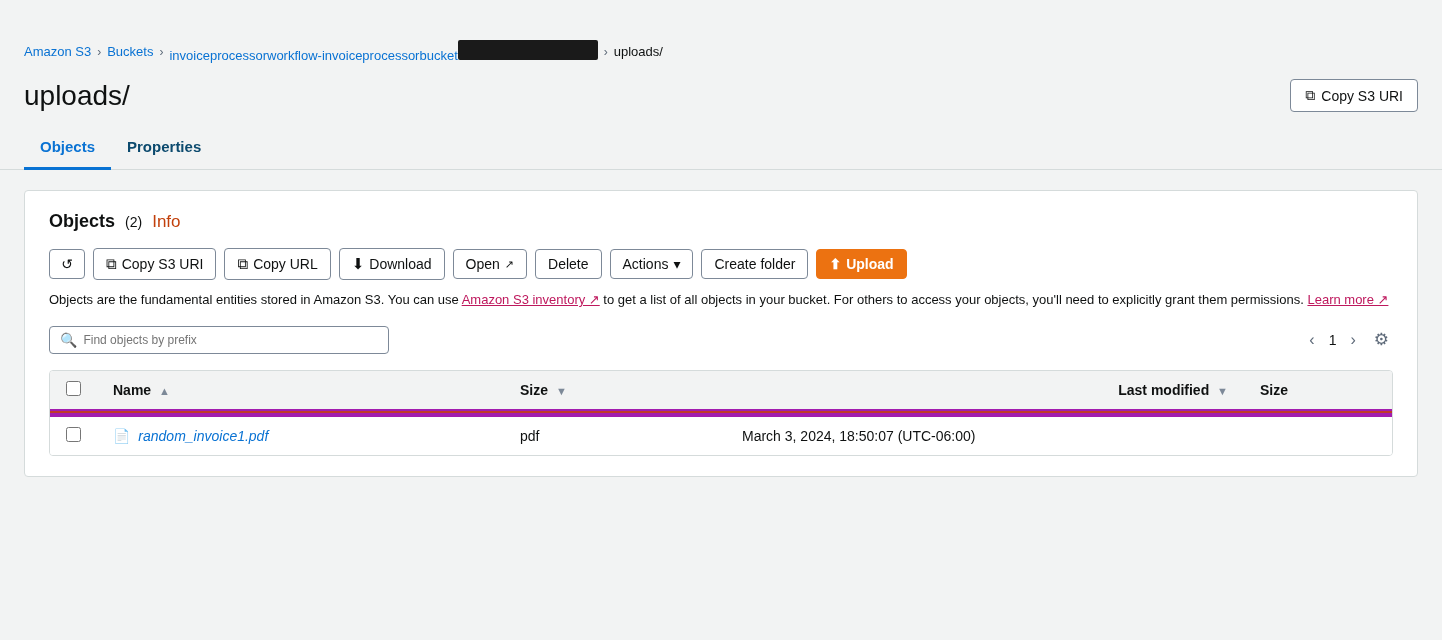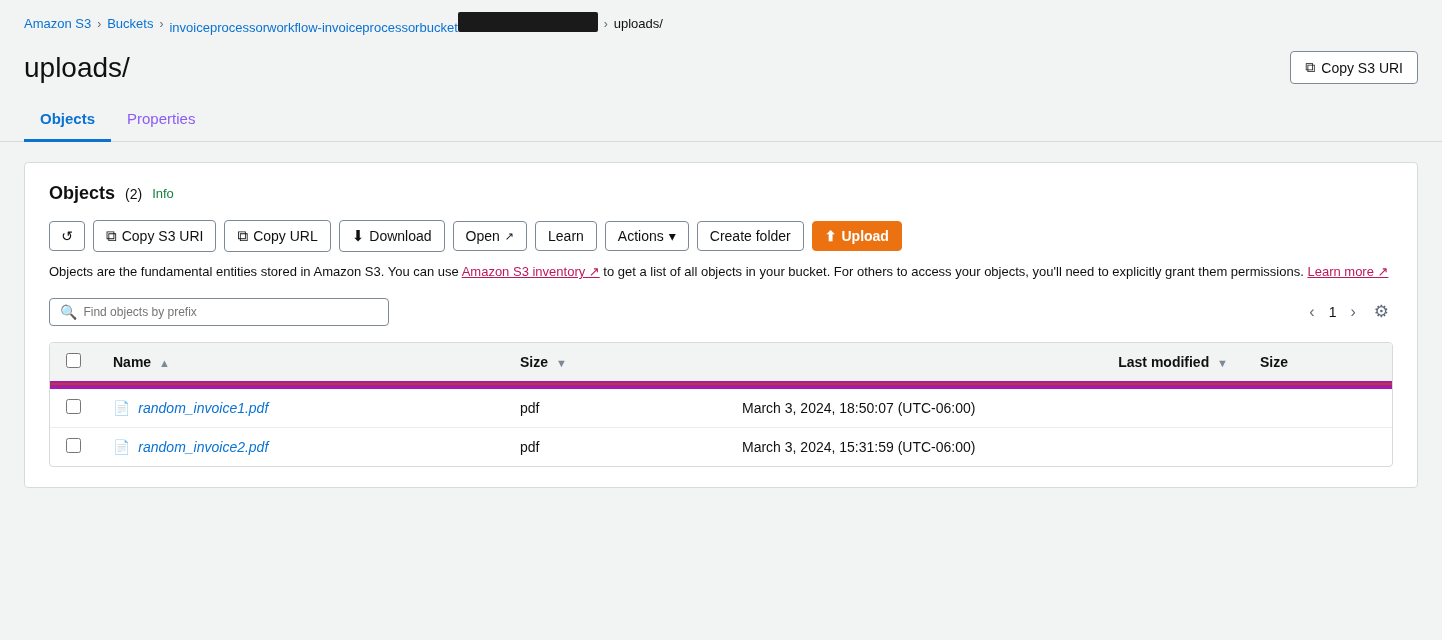--- a/index.html
+++ b/index.html
@@ -3,20 +3,21 @@
   <meta charset="utf-8">
   <style>
     * { box-sizing: border-box; margin: 0; padding: 0; }
     body { font-family: "Amazon Ember", Arial, sans-serif; font-size: 14px; background: #f2f3f3; color: #0f1111; }
 
     .breadcrumb {
       display: flex; align-items: center; gap: 6px;
       padding: 12px 24px 8px;
       font-size: 13px;
       background: #f2f3f3;
+      margin-top: 28px;
     }
     .breadcrumb a { color: #0972d3; text-decoration: none; }
     .breadcrumb-sep { color: #5f6b7a; font-size: 12px; }
     .breadcrumb-redacted {
       background: #1a1a1a; color: #1a1a1a; border-radius: 2px;
       padding: 2px 8px; font-size: 12px;
       display: inline-block; width: 140px; height: 20px;
     }
 
     .page-header {
@@ -35,42 +36,43 @@
       font-weight: 400;
     }
 
     .tabs-bar {
       display: flex; border-bottom: 1px solid #d5dbdb;
       background: #f2f3f3;
       padding: 0 24px;
     }
     .tab {
       padding: 10px 16px 12px;
-      cursor: pointer; font-size: 15px; color: #8b5cf6;
+      cursor: pointer; font-size: 15px; color: #0c4a6e;
       border-bottom: 3px solid transparent;
       margin-bottom: -1px;
+      font-weight: bold;
     }
     .tab.active {
       color: #0972d3; border-bottom: 3px solid #0972d3; font-weight: 600;
     }
 
     .main-content {
       padding: 20px 24px;
     }
 
     .card {
       background: #fff; border: 1px solid #d5dbdb; border-radius: 4px;
       padding: 20px 24px;
     }
 
     .card-header {
       display: flex; align-items: center; gap: 10px; margin-bottom: 16px;
     }
     .card-title { font-size: 18px; font-weight: 700; }
-    .info-link { color: #15803d; font-size: 13px; cursor: pointer; text-decoration: none; }
+    .info-link { color: #c2410c; font-size: 17px; cursor: pointer; text-decoration: none; }
 
     .toolbar {
       display: flex; align-items: center; gap: 8px; margin-bottom: 10px; flex-wrap: wrap;
     }
     .btn {
       display: flex; align-items: center; gap: 5px;
       border: 1px solid #7d8998; background: #fff;
       padding: 6px 12px; border-radius: 4px; cursor: pointer;
       font-size: 14px; color: #0f1111; white-space: nowrap;
     }
@@ -191,21 +193,21 @@
       </button>
       <button class="btn">
         <span class="btn-icon">⬇</span>
         <span>Download</span>
       </button>
       <button class="btn">
         <span>Open</span>
         <span style="font-size:11px;">↗</span>
       </button>
       <button class="btn">
-        <span>Learn</span>
+        <span>Delete</span>
       </button>
       <button class="btn">
         <span>Actions</span>
         <span>▾</span>
       </button>
       <button class="btn">
         <span>Create folder</span>
       </button>
       <button class="btn btn-primary">
         <span>⬆</span>
@@ -260,30 +262,18 @@
               <input type="checkbox" style="">
             </td>
             <td>
               <span class="file-icon">📄</span>
               <a href="#" class="file-link">random_invoice1.pdf</a>
             </td>
             <td>pdf</td>
             <td>March 3, 2024, 18:50:07 (UTC-06:00)</td>
             <td></td>
           </tr>
-          <tr>
-            <td class="checkbox-col">
-              <input type="checkbox" style="">
-            </td>
-            <td>
-              <span class="file-icon">📄</span>
-              <a href="#" class="file-link">random_invoice2.pdf</a>
-            </td>
-            <td>pdf</td>
-            <td>March 3, 2024, 15:31:59 (UTC-06:00)</td>
-            <td></td>
-          </tr>
         </tbody>
       </table>
     </div>
 
   </div>
 </div>
 
 </body></html>

